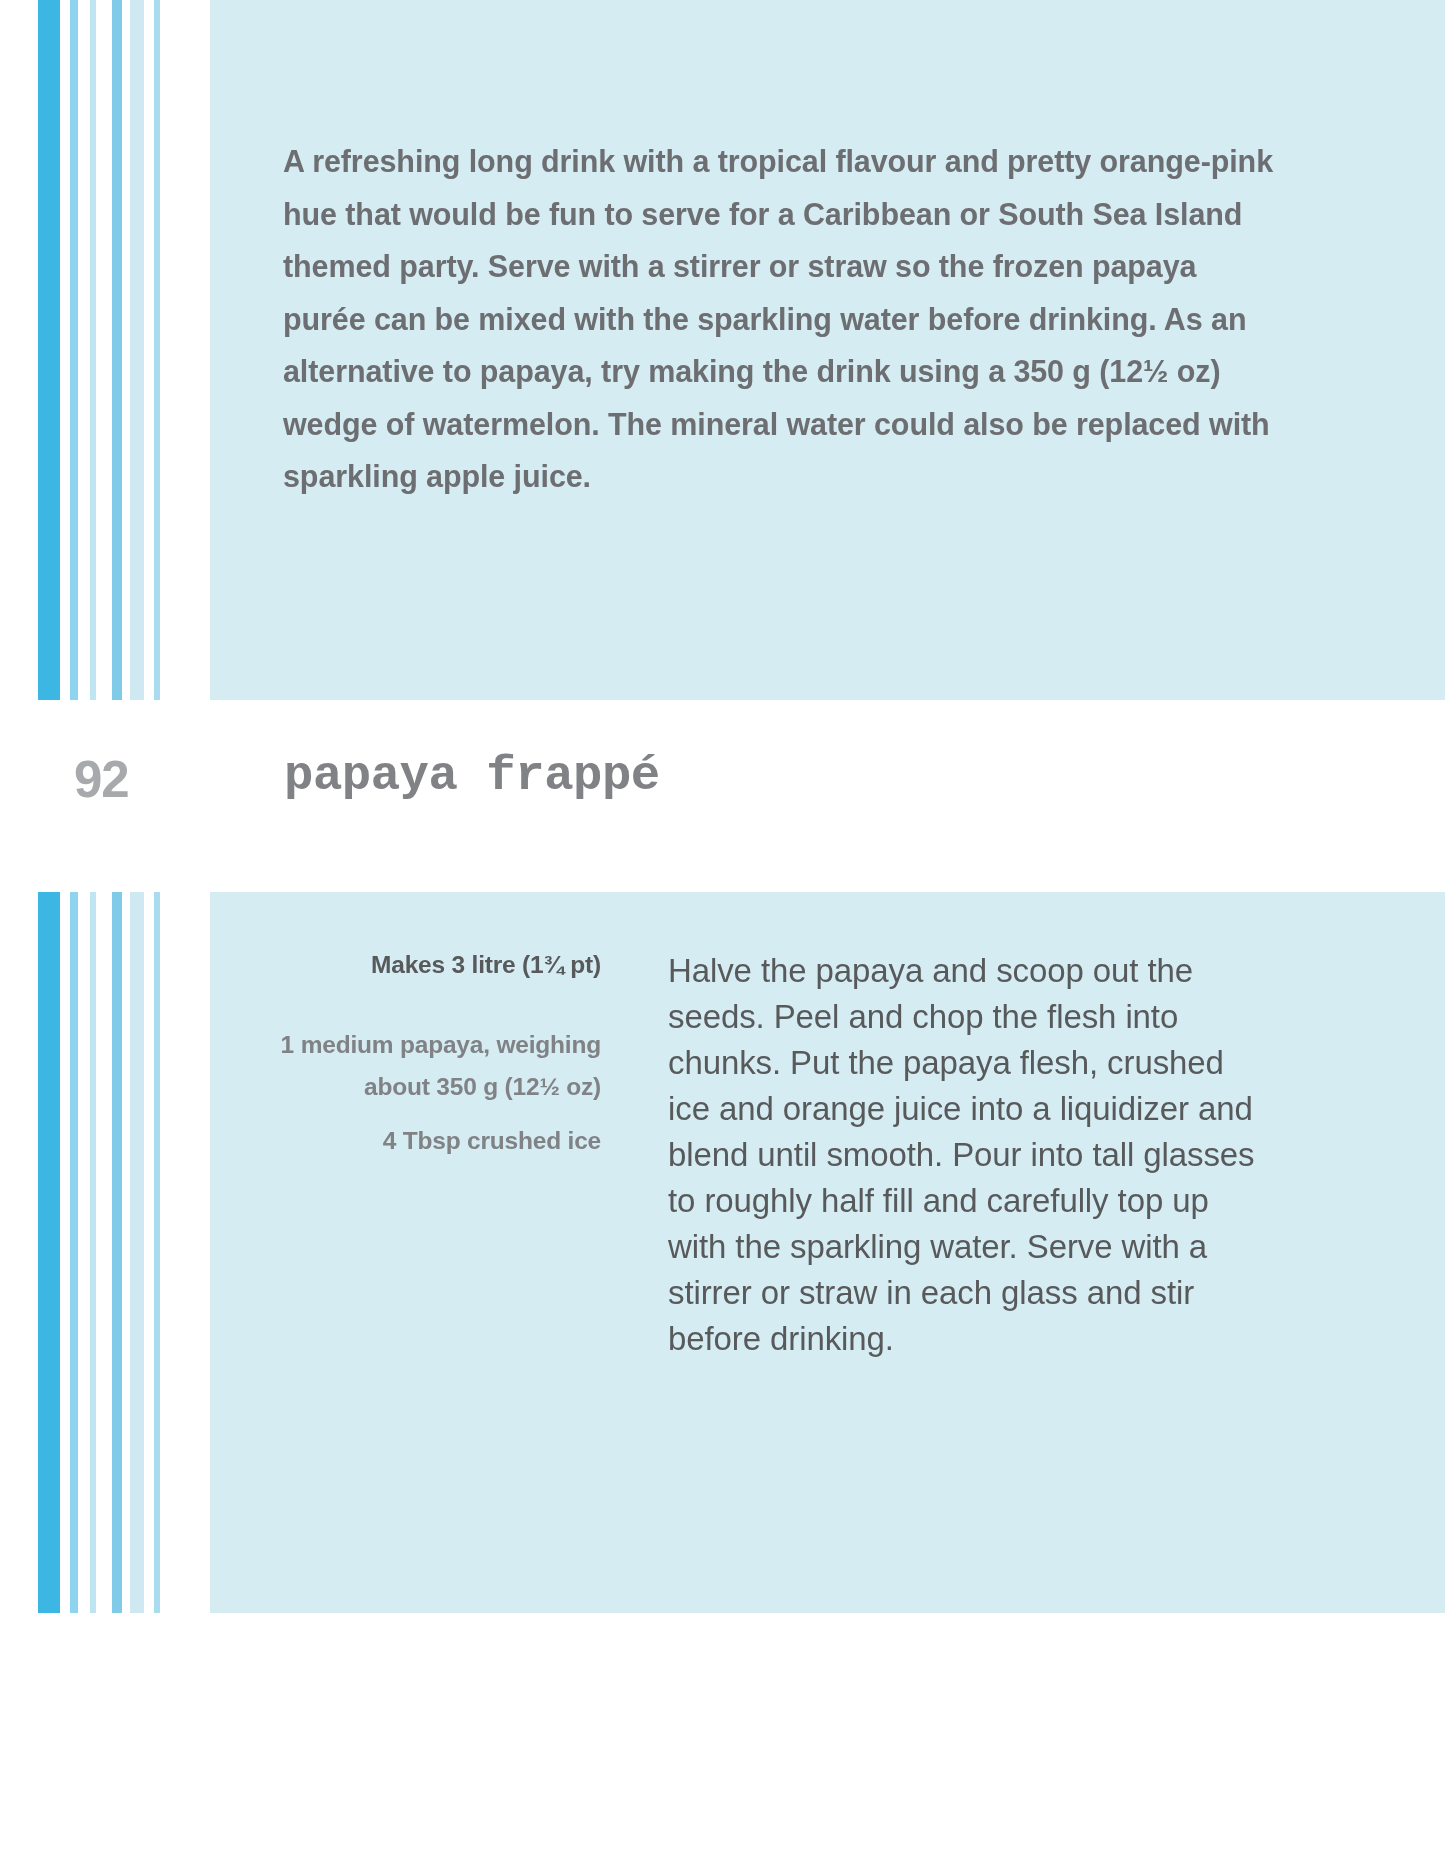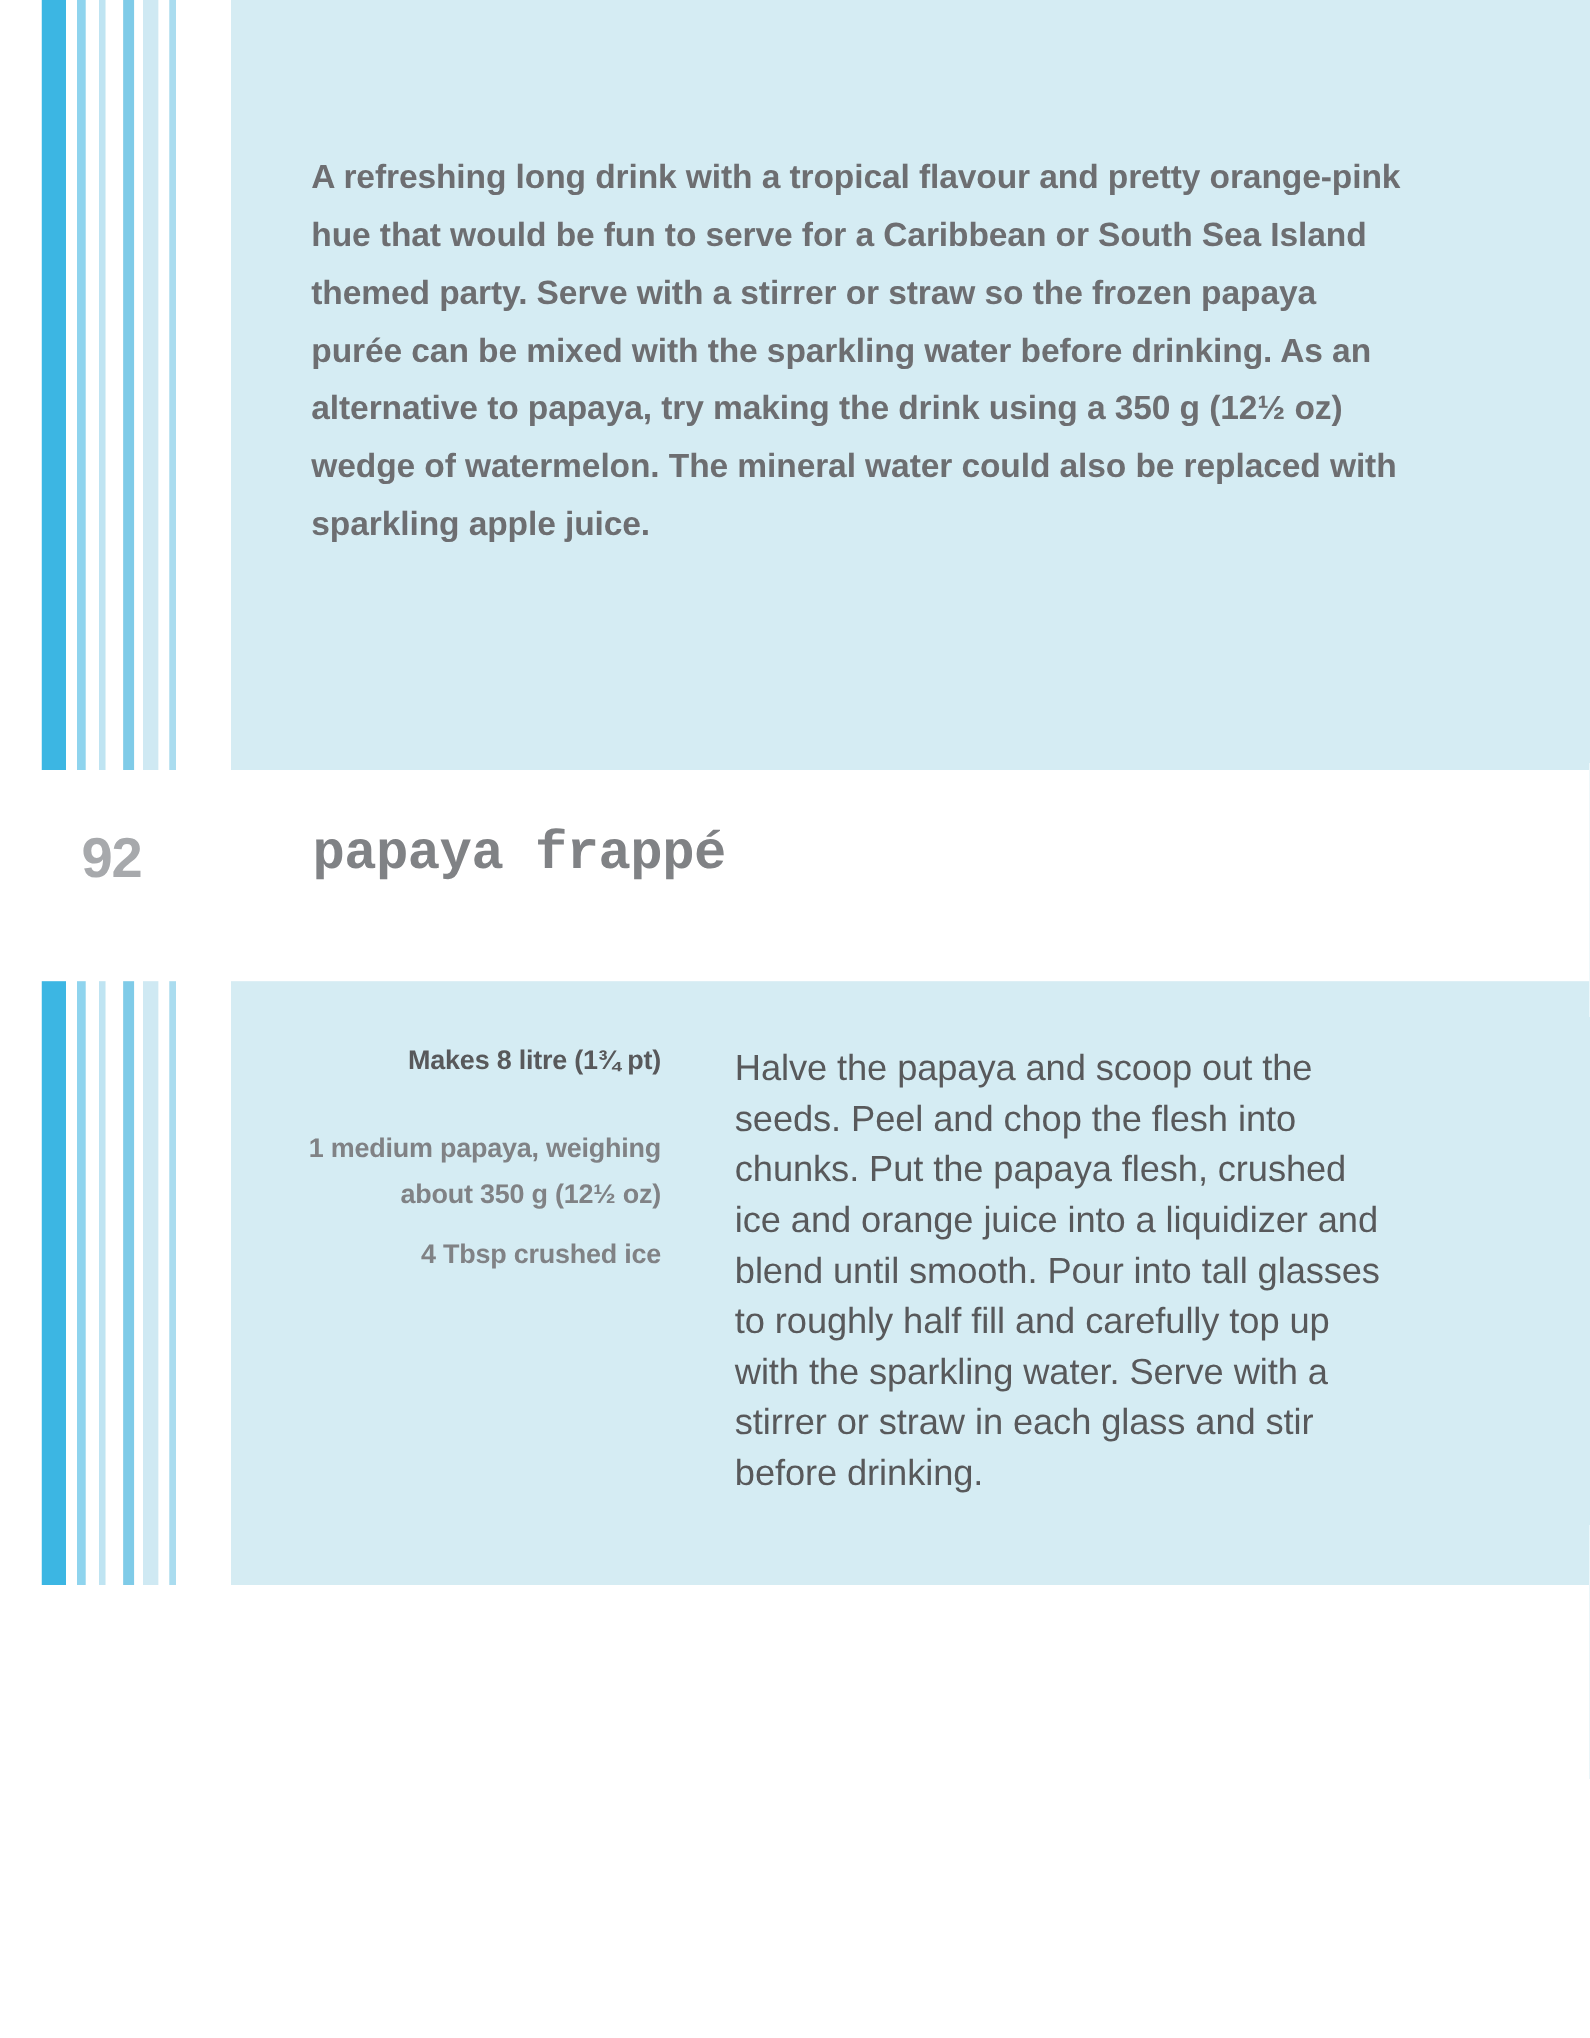--- a/index.html
+++ b/index.html
@@ -6,21 +6,21 @@
     margin: 0;
     padding: 0;
     background: #ffffff;
   }
   body {
     font-family: "Liberation Sans", sans-serif;
   }
   #page {
     position: relative;
     width: 1445px;
-    height: 1441px;
+    height: 1613px;
     overflow: hidden;
     background: #d5ecf3;
   }
 
   
   .stripes {
     position: absolute;
     top: 0;
     left: 0;
     width: 210px;
@@ -154,21 +154,21 @@
     </div>
 
   <div class="white-band"></div>
 
   <div class="intro">A refreshing long drink with a tropical flavour and pretty orange-pink hue that would be fun to serve for a Caribbean or South Sea Island themed party. Serve with a stirrer or straw so the frozen papaya purée can be mixed with the sparkling water before drinking. As an alternative to papaya, try making the drink using a 350 g (12½ oz) wedge of watermelon. The mineral water could also be replaced with sparkling apple juice.</div>
 
   <div class="page-number">92</div>
   <div class="recipe-title">papaya frappé</div>
 
   <div class="ingredients">
-    <div class="makes">Makes 8 litre (1¾ pt)</div>
+    <div class="makes">Makes 3 litre (1¾ pt)</div>
     <div class="ing-item">1 medium papaya, weighing about 350 g (12½ oz)</div>
     <div class="ing-item">4 Tbsp crushed ice</div>
   </div>
 
   <div class="method">Halve the papaya and scoop out the seeds. Peel and chop the flesh into chunks. Put the papaya flesh, crushed ice and orange juice into a liquidizer and blend until smooth. Pour into tall glasses to roughly half fill and carefully top up with the sparkling water. Serve with a stirrer or straw in each glass and stir before drinking.</div>
 
   <div class="footer">afternoon treats and party time</div>
 
 </div>
 

